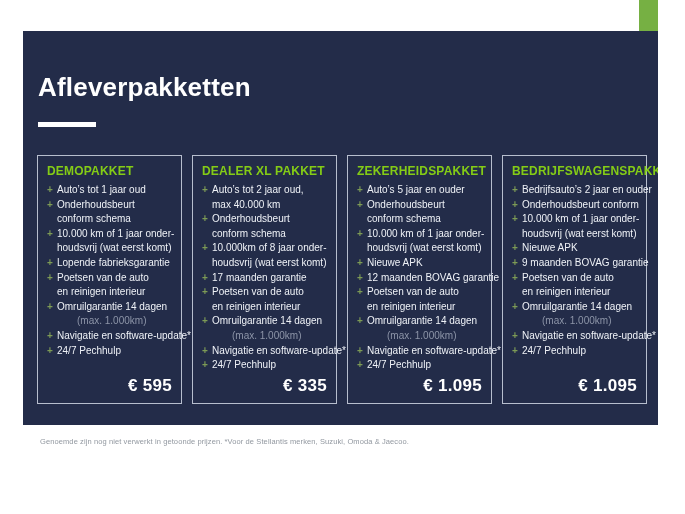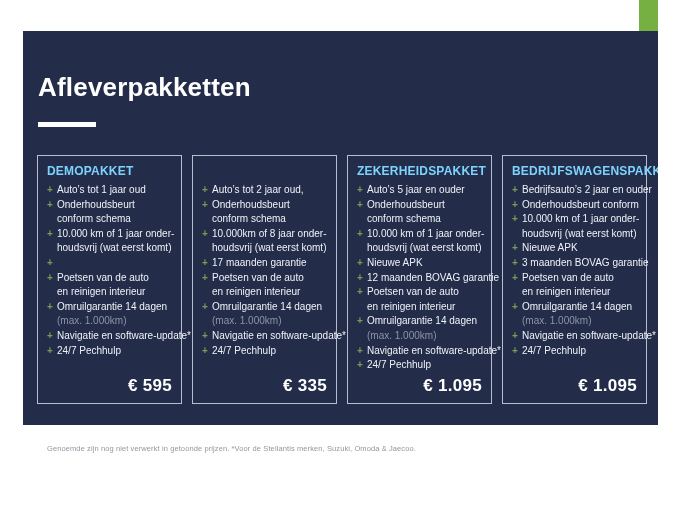--- a/index.html
+++ b/index.html
@@ -34,44 +34,44 @@
     display:flex;gap:10px;
   }
   .card{
     position:relative;
     width:143px;height:247px;
     border:1px solid #B7BECE;
     box-sizing:content-box;
   }
   .card h2{
     margin:0;position:absolute;left:9px;top:8px;
-    color:#7dd3fc;font-size:12px;font-weight:bold;
+    color:#84cc16;font-size:12px;font-weight:bold;
     letter-spacing:0.2px;white-space:nowrap;
   }
   .lines{
     position:absolute;left:9px;top:27px;right:4px;
   }
   .feature-line{
     display:flex;
     font-size:10px;line-height:14.6px;
     color:#EFF2F7;white-space:nowrap;
   }
   .feature-line .plus{
     width:10px;flex:0 0 10px;
     color:#7D9B55;font-weight:bold;
   }
-  .feature-line.muted .feature-text{color:#8D95A8;}
+  .feature-line.muted .feature-text{color:#8D95A8;margin-left:20px;}
   .price{
     position:absolute;right:9px;bottom:7px;
     color:#ffffff;font-size:17px;font-weight:bold;
     letter-spacing:0.3px;
     margin-top:28px;
   }
   .footnote{
-    position:absolute;left:40px;top:437px;margin:7px;
+    position:absolute;left:40px;top:437px;margin:0;
     color:#9298A0;font-size:7.5px;letter-spacing:0.1px;
   }
 </style>
 </head>
 <body>
 
 <div class="slide">
   <div class="green-stripe"></div>
   <div class="panel">
     <h1 class="page-title">Afleverpakketten</h1>
@@ -95,20 +95,21 @@
             <div class="feature-line">
               <span class="plus">+</span>
               <span class="feature-text">10.000 km of 1 jaar onder-</span>
             </div>
             <div class="feature-line">
               <span class="plus"></span>
               <span class="feature-text">houdsvrij (wat eerst komt)</span>
             </div>
             <div class="feature-line">
               <span class="plus">+</span>
+              <span class="feature-text">Lopende fabrieksgarantie</span>
             </div>
             <div class="feature-line">
               <span class="plus">+</span>
               <span class="feature-text">Poetsen van de auto</span>
             </div>
             <div class="feature-line">
               <span class="plus"></span>
               <span class="feature-text">en reinigen interieur</span>
             </div>
             <div class="feature-line">
@@ -125,24 +126,29 @@
             </div>
             <div class="feature-line">
               <span class="plus">+</span>
               <span class="feature-text">24/7 Pechhulp</span>
             </div>
           </div>
     <div class="price">€ 595</div>
   </div>
 
   <div class="card">
+    <h2>DEALER XL PAKKET</h2>
     <div class="lines">
             <div class="feature-line">
               <span class="plus">+</span>
               <span class="feature-text">Auto’s tot 2 jaar oud,</span>
+            </div>
+            <div class="feature-line">
+              <span class="plus"></span>
+              <span class="feature-text">max 40.000 km</span>
             </div>
             <div class="feature-line">
               <span class="plus">+</span>
               <span class="feature-text">Onderhoudsbeurt</span>
             </div>
             <div class="feature-line">
               <span class="plus"></span>
               <span class="feature-text">conform schema</span>
             </div>
             <div class="feature-line">
@@ -262,21 +268,21 @@
             <div class="feature-line">
               <span class="plus"></span>
               <span class="feature-text">houdsvrij (wat eerst komt)</span>
             </div>
             <div class="feature-line">
               <span class="plus">+</span>
               <span class="feature-text">Nieuwe APK</span>
             </div>
             <div class="feature-line">
               <span class="plus">+</span>
-              <span class="feature-text">3 maanden BOVAG garantie</span>
+              <span class="feature-text">9 maanden BOVAG garantie</span>
             </div>
             <div class="feature-line">
               <span class="plus">+</span>
               <span class="feature-text">Poetsen van de auto</span>
             </div>
             <div class="feature-line">
               <span class="plus"></span>
               <span class="feature-text">en reinigen interieur</span>
             </div>
             <div class="feature-line">

